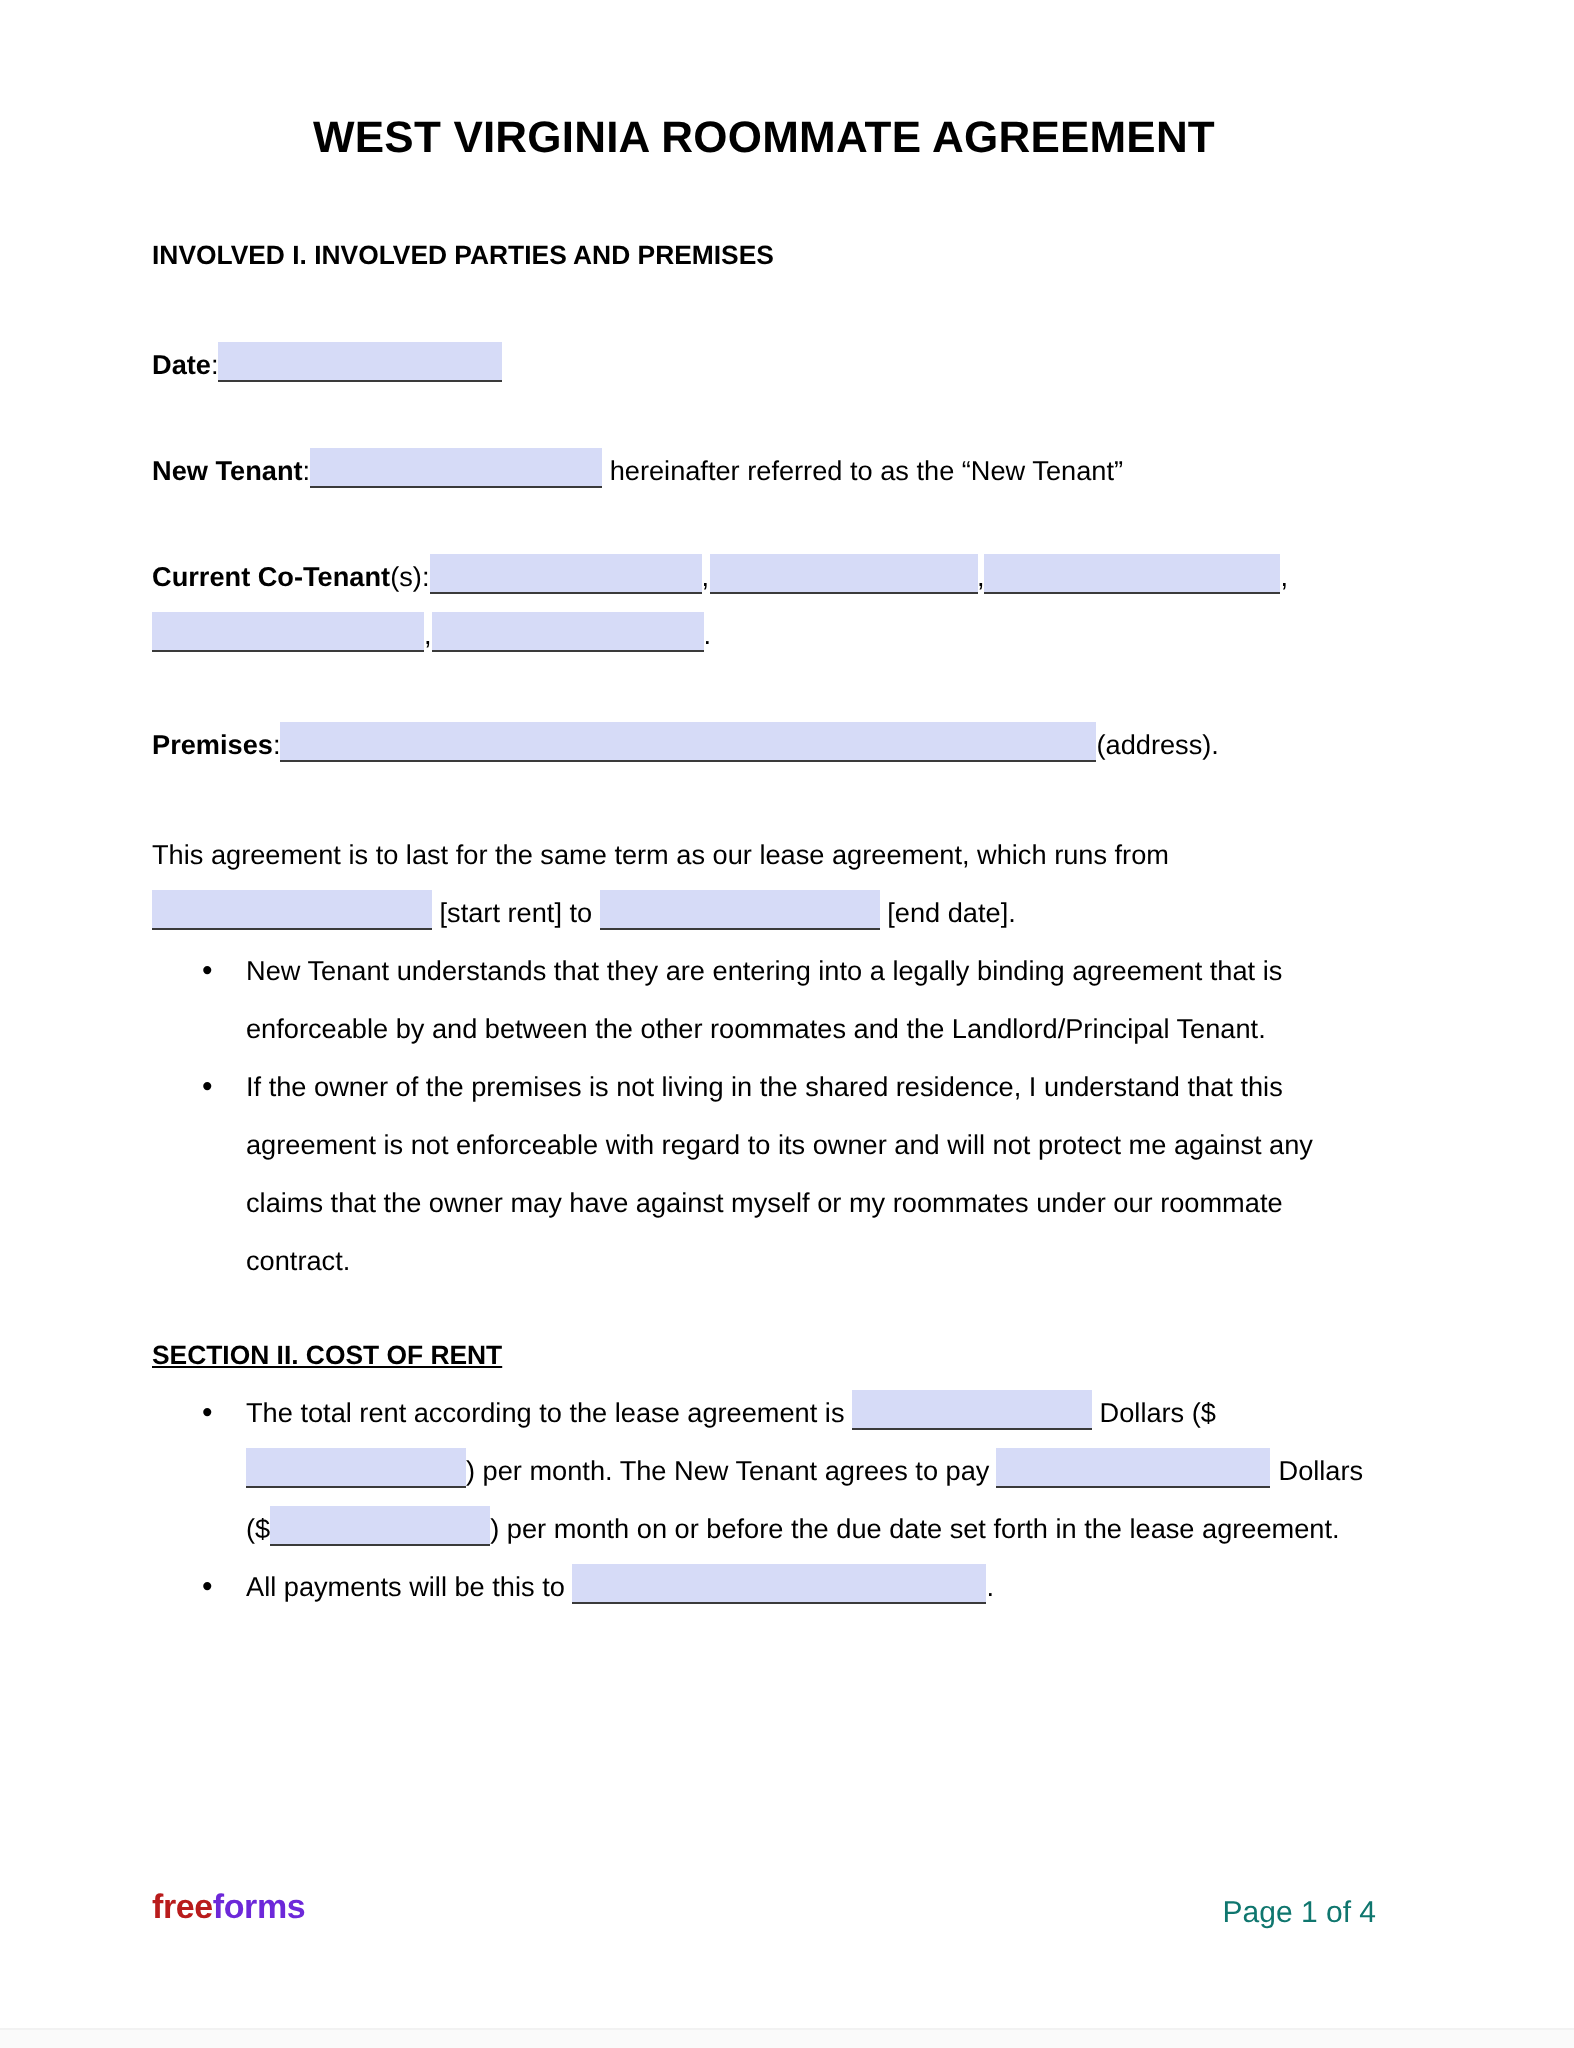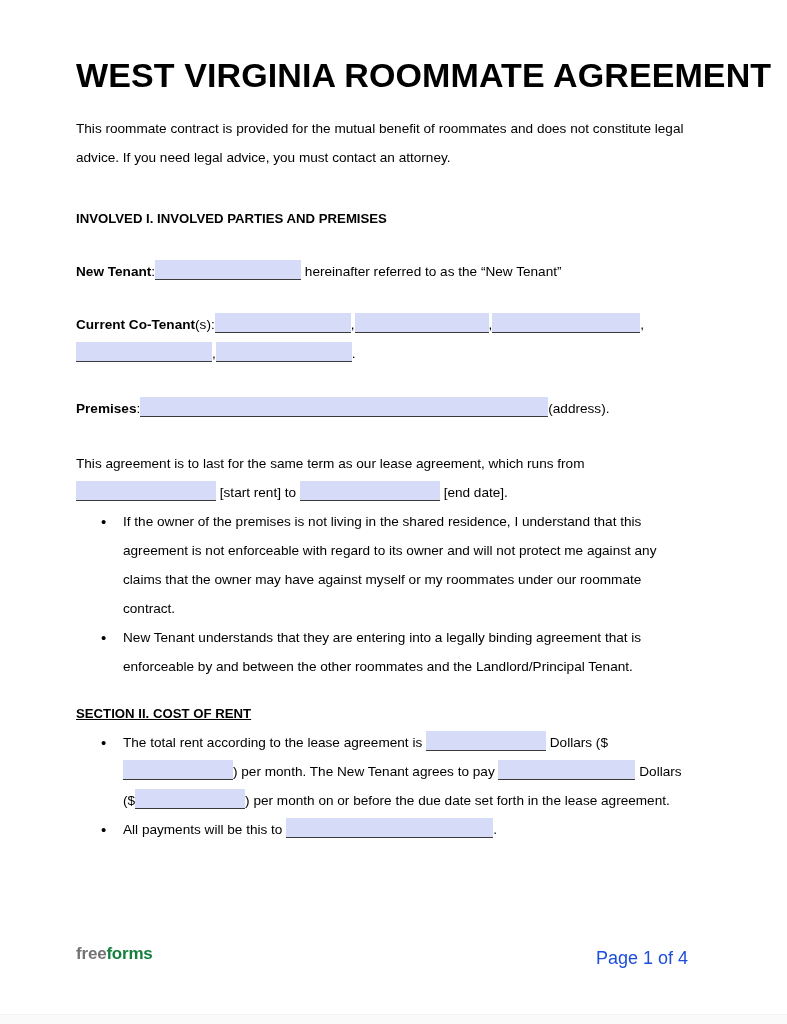--- a/index.html
+++ b/index.html
@@ -36,22 +36,22 @@
     position: absolute;
     left: 76px;
     top: 0;
     width: 612px;
   }
 
   
   .doc-title {
     margin: 0;
     padding-top: 57px;
-    text-align: right;
-    font-size: 34px;
+    text-align: center;
+    font-size: 22px;
     font-weight: bold;
     letter-spacing: 0.1px;
     line-height: 1.1;
     white-space: nowrap;
   }
 
   
   .intro {
     margin: 0;
     padding-top: 20px;
@@ -146,57 +146,57 @@
     height: 30px;
   }
   .logo {
     position: absolute;
     left: 0;
     top: 0;
     font-size: 17px;
     font-weight: bold;
     letter-spacing: -0.2px;
   }
-  .logo .free  { color: #737373; }
-  .logo .forms { color: #15803d; }
+  .logo .free  { color: #b91c1c; }
+  .logo .forms { color: #6d28d9; }
   .page-num {
     position: absolute;
     right: 0;
     top: 4px;
-    font-size: 18px;
-    color: #1d4ed8;
+    font-size: 15px;
+    color: #0f766e;
     white-space: nowrap;
   }
 </style>
 </head>
 <body>
 
 <div class="page">
 
   <div class="content">
 
     <h1 class="doc-title">WEST VIRGINIA ROOMMATE AGREEMENT</h1>
 
-    <p class="intro">This roommate contract is provided for the mutual benefit of roommates and does not constitute legal advice. If you need legal advice, you must contact an attorney.</p>
 
     <p class="section-heading sec1-heading">INVOLVED I. INVOLVED PARTIES AND PREMISES</p>
 
+    <p class="field-row row-date"><span class="lbl">Date</span><span>:</span><span class="blank w-date"></span></p>
 
     <p class="field-row row-tenant"><span class="lbl">New Tenant</span><span>:</span><span class="blank w-tenant"></span><span> hereinafter referred to as the “New Tenant”</span></p>
 
 
     <p class="field-row row-cotenant"><span class="lbl">Current Co-Tenant</span><span class="lbl-reg">(s)</span><span>:</span><span class="blank w-cot1"></span><span>,</span><span class="blank w-cot2"></span><span>,</span><span class="blank w-cot3"></span><span>,</span><span class="blank w-cot4"></span><span>,</span><span class="blank w-cot5"></span><span>.</span></p>
 
     <p class="field-row row-premises"><span class="lbl">Premises</span><span>:</span><span class="blank w-premises"></span><span>(address).</span></p>
 
     <p class="field-row para-term"><span>This agreement is to last for the same term as our lease agreement, which runs from</span><br><span class="blank w-start"></span><span> [start rent] to </span><span class="blank w-end"></span><span> [end date].</span></p>
 
     <ul class="bullets list-sec1">
+      <li>New Tenant understands that they are entering into a legally binding agreement that is enforceable by and between the other roommates and the Landlord/Principal Tenant.</li>
       <li>If the owner of the premises is not living in the shared residence, I understand that this agreement is not enforceable with regard to its owner and will not protect me against any claims that the owner may have against myself or my roommates under our roommate contract.</li>
-      <li>New Tenant understands that they are entering into a legally binding agreement that is enforceable by and between the other roommates and the Landlord/Principal Tenant.</li>
     </ul>
 
     <p class="section-heading sec2-heading">SECTION II. COST OF RENT</p>
 
     <ul class="bullets list-sec2">
       <li><span>The total rent according to the lease agreement is </span><span class="blank w-rent1"></span><span> Dollars ($</span><span class="blank w-rent2"></span><span>) per month. The New Tenant agrees to pay </span><span class="blank w-rent3"></span><span> Dollars ($</span><span class="blank w-rent4"></span><span>) per month on or before the due date set forth in the lease agreement.</span></li>
       <li><span>All payments will be this to </span><span class="blank w-payto"></span><span>.</span></li>
     </ul>
 
   </div>

